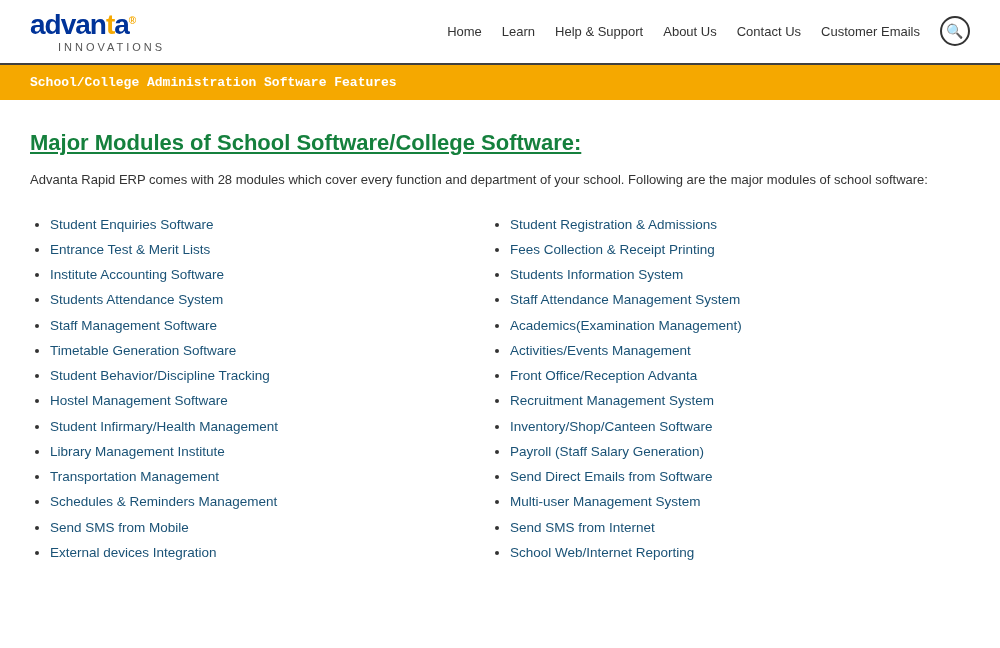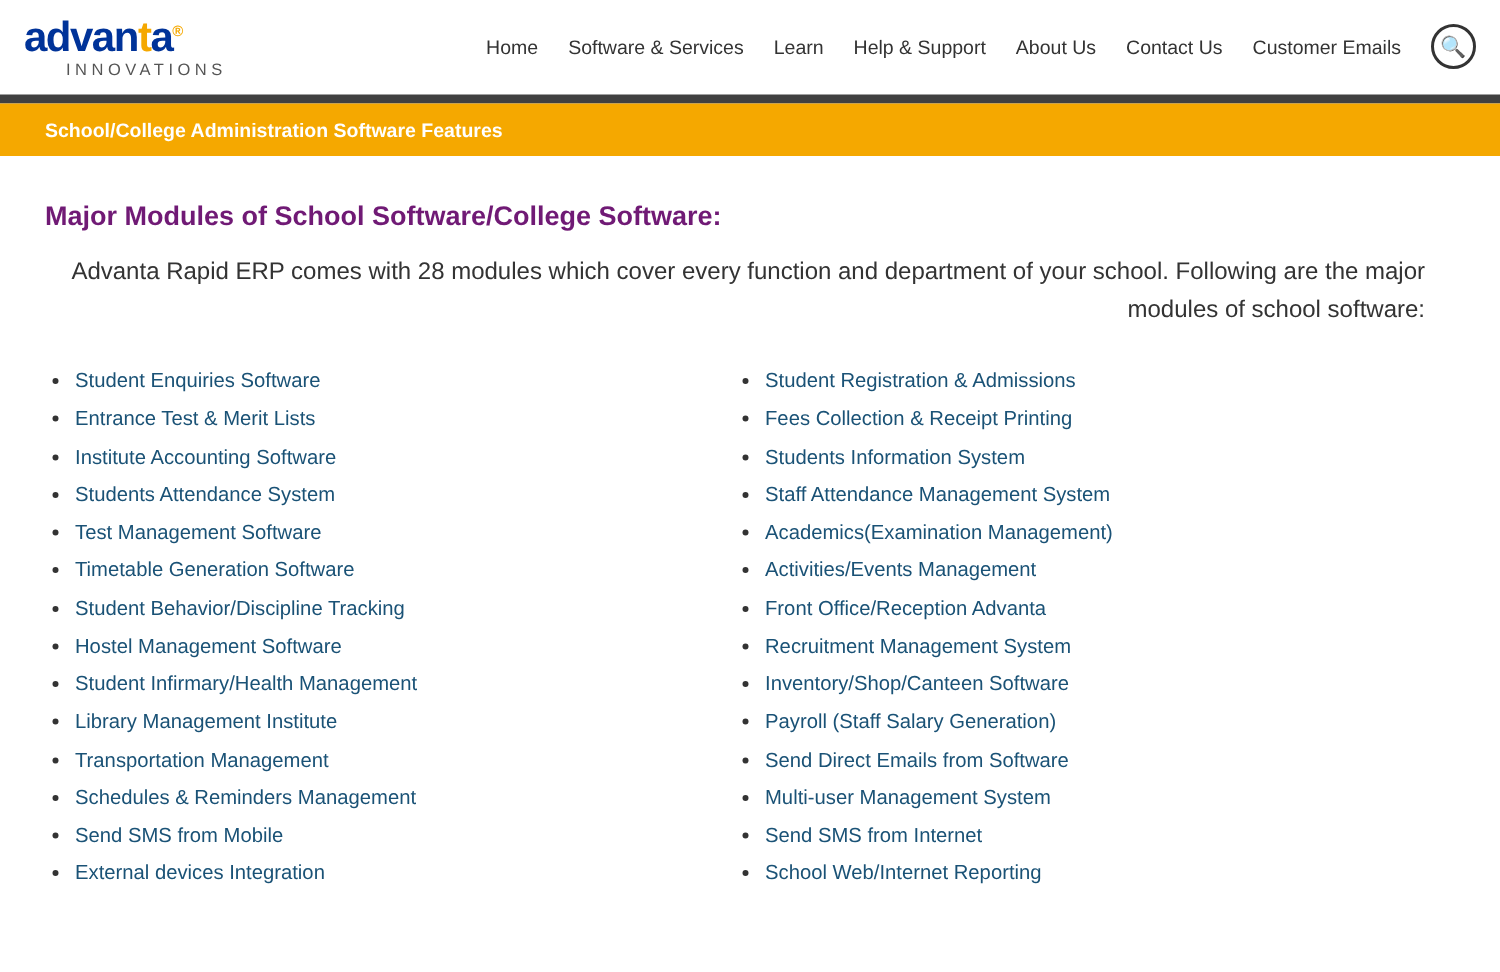--- a/index.html
+++ b/index.html
@@ -3,22 +3,22 @@
   <meta charset="utf-8">
   <style>
     * { margin: 0; padding: 0; box-sizing: border-box; }
     body { font-family: Arial, sans-serif; font-size: 14px; color: #333; background: #fff; }
 
     
     #header {
       display: flex;
       align-items: center;
       justify-content: space-between;
-      padding: 10px 16px;
-      border-bottom: 6px solid #404040;
+      padding: 10px 30px;
+      border-bottom: 2px solid #404040;
       background: #fff;
     }
     #logo-area {
       display: flex;
       flex-direction: column;
       line-height: 1.1;
     }
     #logo-text-advanta {
       font-size: 28px;
       font-weight: bold;
@@ -62,20 +62,21 @@
       margin-left: 8px;
     }
 
     
     #breadcrumb-bar {
       background: #f5a800;
       padding: 10px 30px;
       display: flex;
       align-items: flex-start;
       justify-content: space-between;
+      font-family: Liberation Mono, monospace;
     }
     #page-title-banner {
       color: #fff;
       font-size: 13px;
       font-weight: bold;
     }
     #breadcrumb-nav {
       color: #fff;
       font-size: 12px;
     }
@@ -83,31 +84,31 @@
       color: #fff;
       text-decoration: none;
     }
 
     
     #main-content {
       padding: 30px 30px 40px 30px;
       max-width: 980px;
     }
     #section-heading {
-      font-size: 18px;
+      font-size: 22px;
       font-weight: bold;
-      color: #701a75;
+      color: #15803d;
       margin-bottom: 14px;
+      text-decoration: underline;
     }
     #intro-text {
-      font-size: 16px;
+      font-size: 13px;
       color: #333;
       line-height: 1.6;
       margin-bottom: 24px;
-      text-align: right;
     }
 
     
     #modules-container {
       display: flex;
       gap: 0;
     }
     .modules-col {
       flex: 1;
       padding-right: 20px;
@@ -130,21 +131,20 @@
 
 <div id="header">
   <div id="logo-area">
     <div id="logo-text-advanta">
       advan<span class="orange-dot">t</span>a<sup style="font-size:10px;color:#f5a800;vertical-align:super;">®</sup>
     </div>
     <div id="logo-text-innovations">INNOVATIONS</div>
   </div>
   <nav>
     <a href="#">Home</a>
-    <a href="#">Software &amp; Services</a>
     <a href="#">Learn</a>
     <a href="#">Help &amp; Support</a>
     <a href="#">About Us</a>
     <a href="#">Contact Us</a>
     <a href="#">Customer Emails</a>
     <button id="search-btn">🔍</button>
   </nav>
 </div>
 
 <div id="breadcrumb-bar">
@@ -155,21 +155,21 @@
   <h1 id="section-heading">Major Modules of School Software/College Software:</h1>
   <p id="intro-text">Advanta Rapid ERP comes with 28 modules which cover every function and department of your school. Following are the major modules of school software:</p>
 
   <div id="modules-container">
     <div class="modules-col">
       <ul id="modules-left-list">
       <li><span class="link-blue">Student Enquiries Software</span></li>
           <li><span class="link-blue">Entrance Test &amp; Merit Lists</span></li>
           <li><span class="link-blue">Institute Accounting Software</span></li>
           <li><span class="link-blue">Students Attendance System</span></li>
-          <li><span class="link-blue">Test Management Software</span></li>
+          <li><span class="link-blue">Staff Management Software</span></li>
           <li><span class="link-blue">Timetable Generation Software</span></li>
           <li><span class="link-blue">Student Behavior/Discipline Tracking</span></li>
           <li><span class="link-blue">Hostel Management Software</span></li>
           <li><span class="link-blue">Student Infirmary/Health Management</span></li>
           <li><span class="link-blue">Library Management Institute</span></li>
           <li><span class="link-blue">Transportation Management</span></li>
           <li><span class="link-blue">Schedules &amp; Reminders Management</span></li>
           <li><span class="link-blue">Send SMS from Mobile</span></li>
           <li><span class="link-blue">External devices Integration</span></li>
         </ul>

